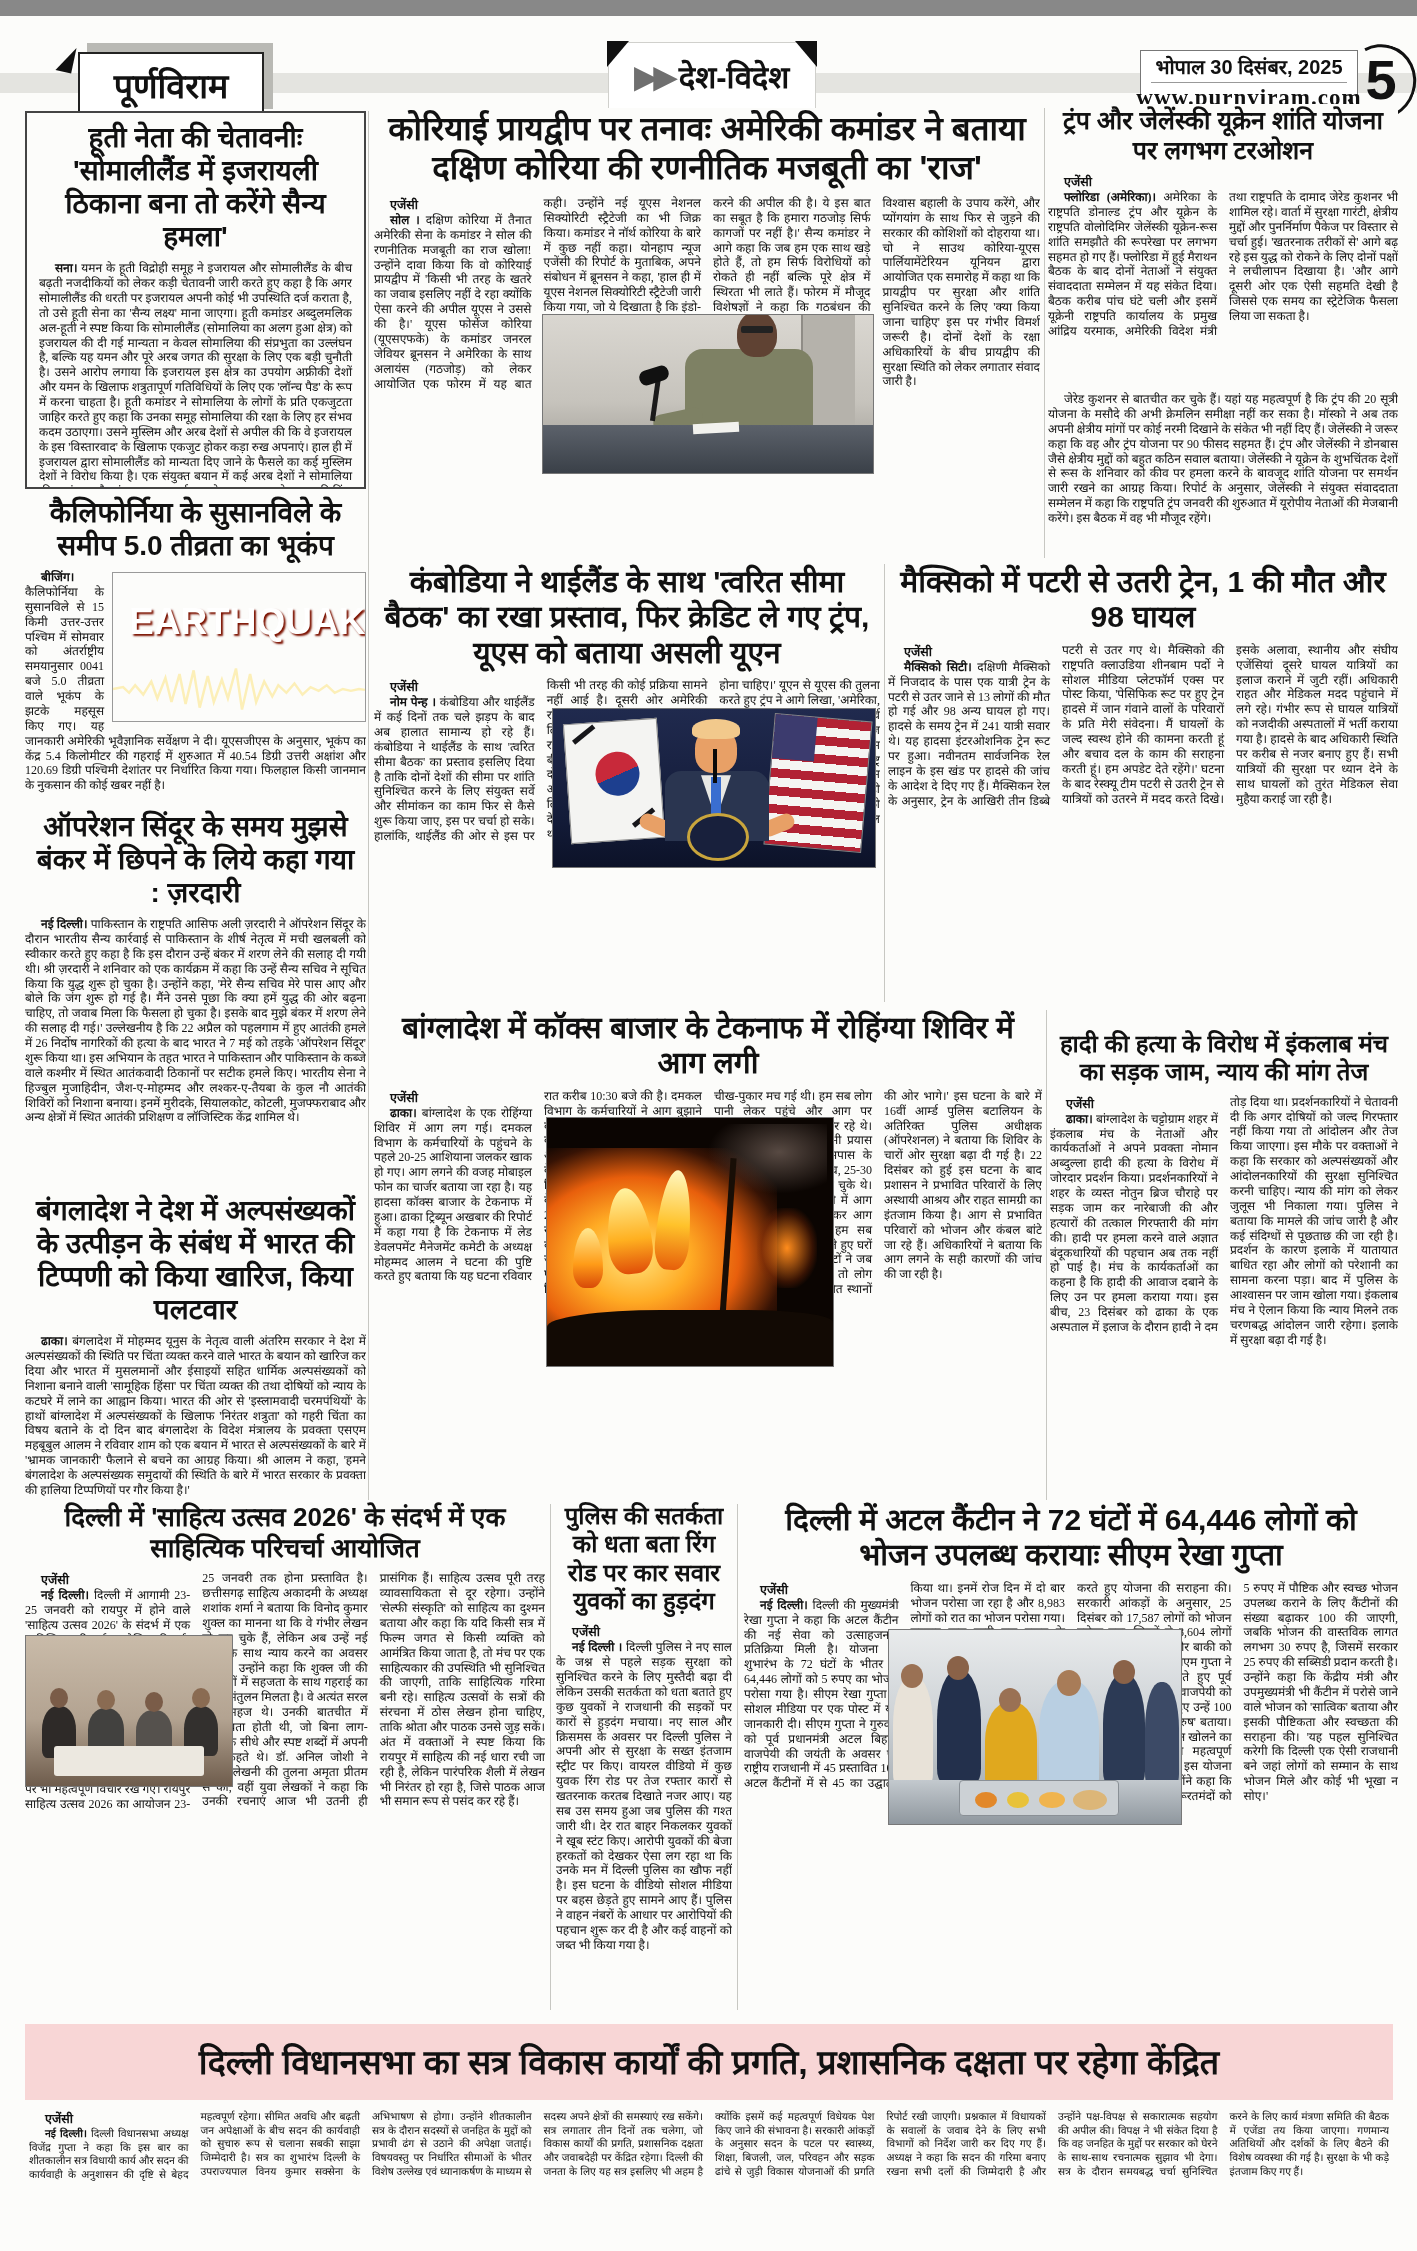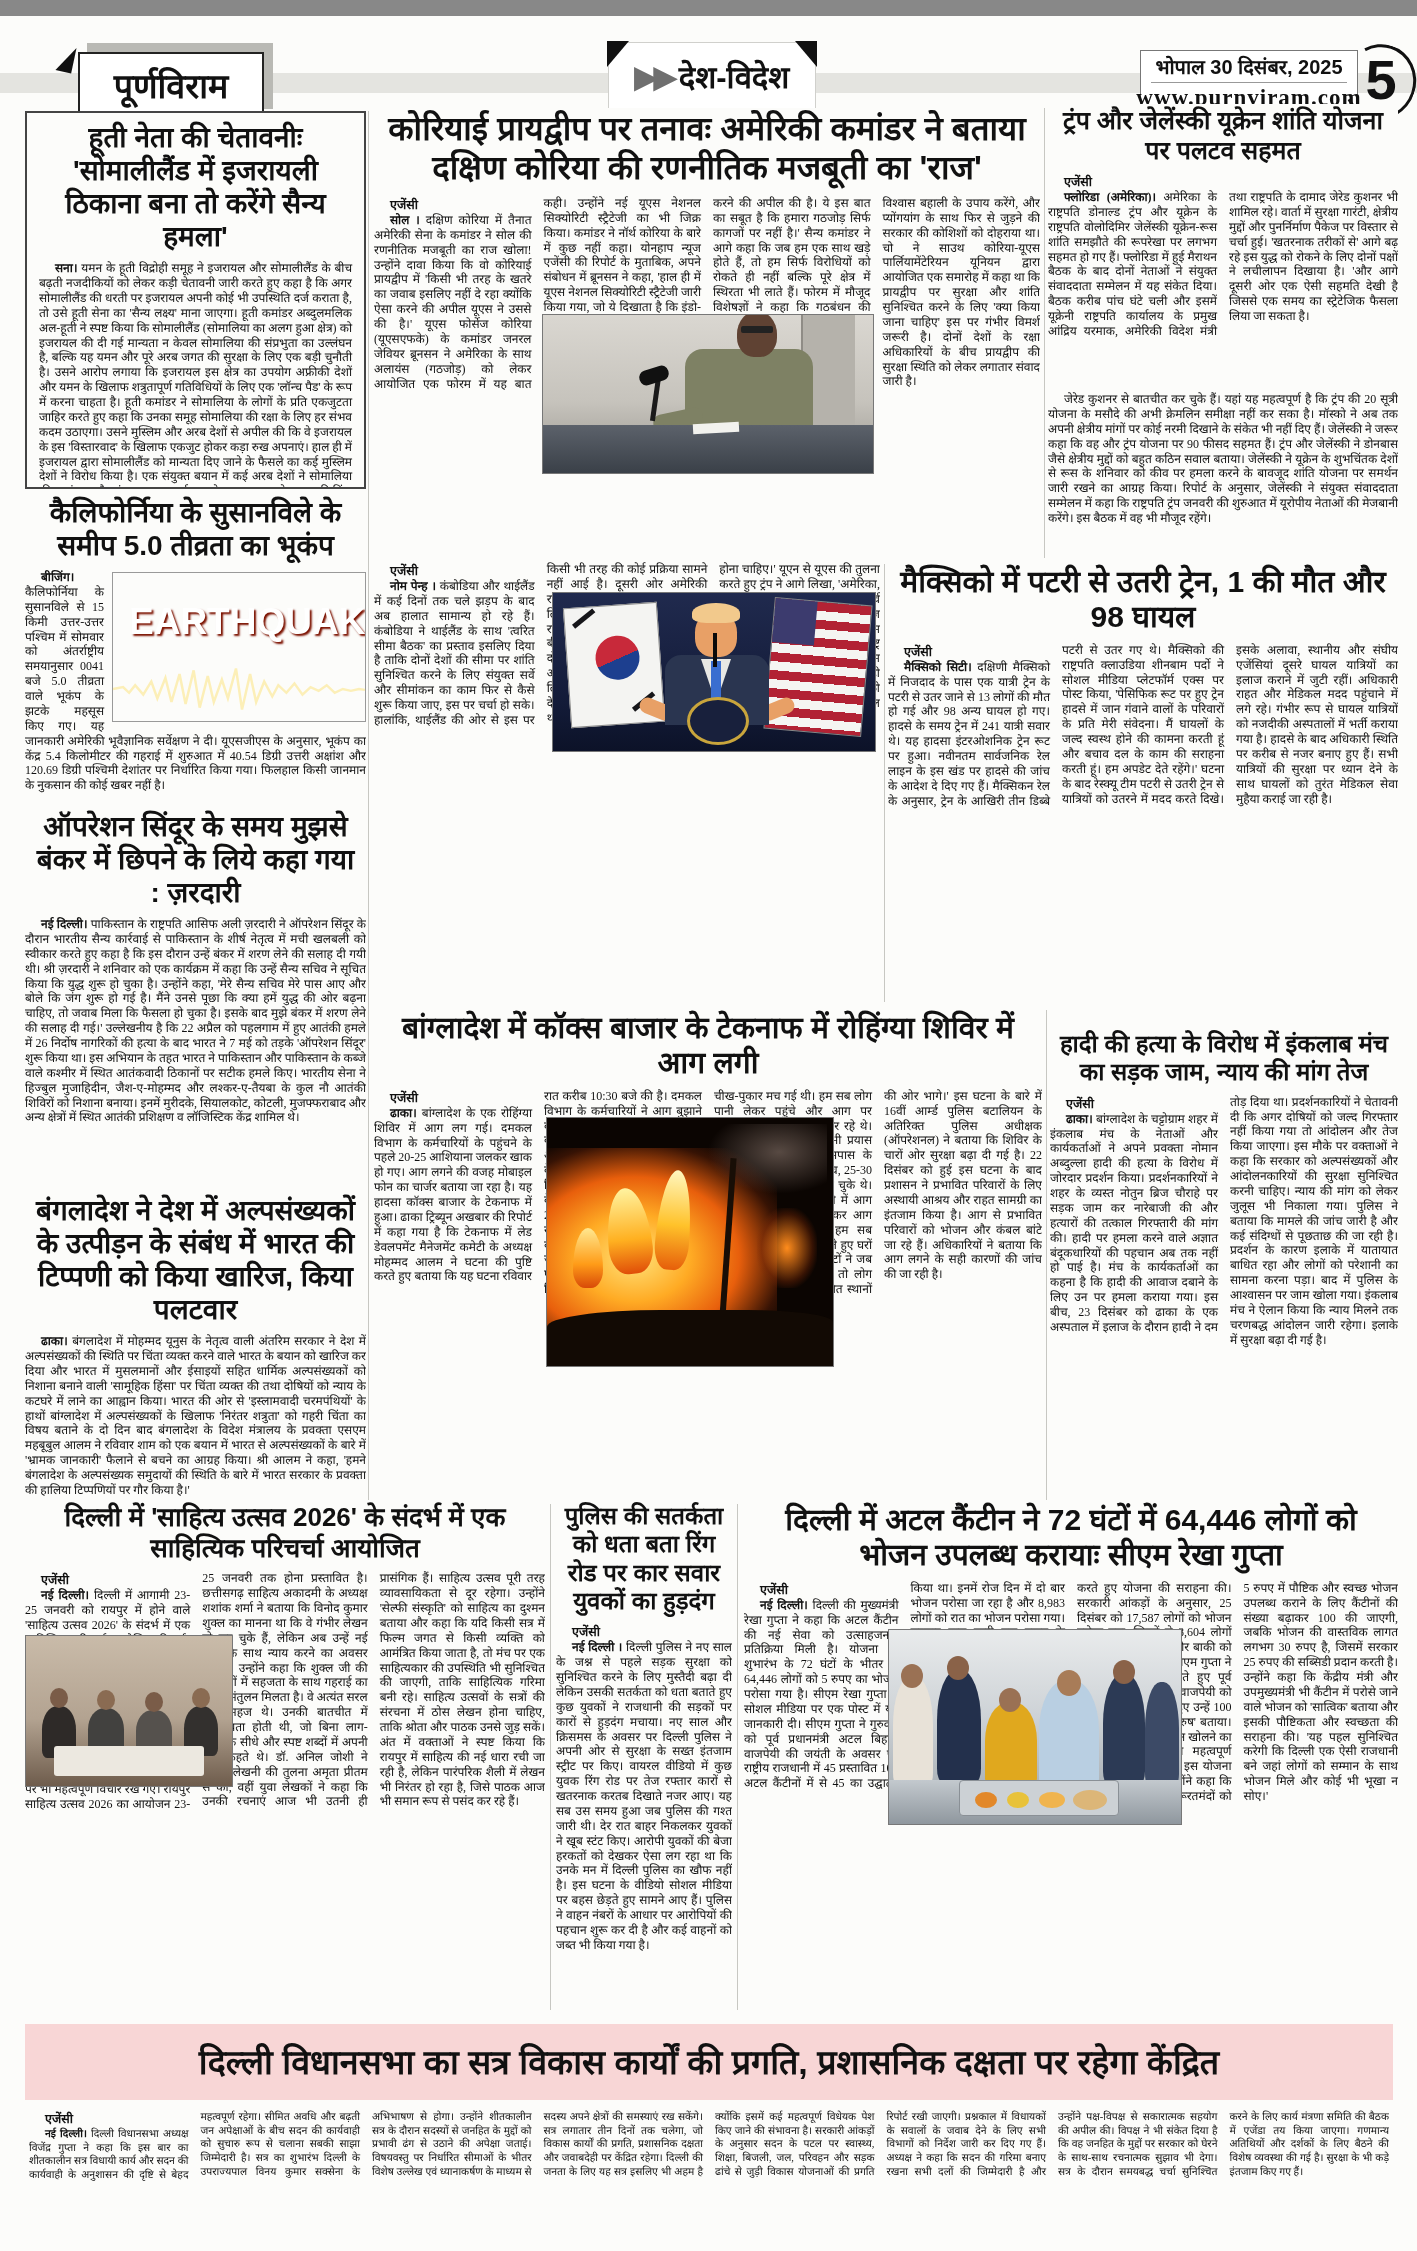--- a/index.html
+++ b/index.html
@@ -188,29 +188,30 @@
         <div class="ph-el cmd-glass"></div>
         <div class="ph-el cmd-desk"></div>
         <div class="ph-el cmd-mic"></div>
         <div class="ph-el cmd-michead"></div>
         <div class="ph-el cmd-paper"></div>
       </div>
     </div>
   </section>
 
   <section class="art" style="left:1048px;top:88px;width:350px;height:454px">
-    <h2 class="hl hl-m">ट्रंप और जेलेंस्की यूक्रेन शांति योजना पर पलटव सहमत</h2>
+    <h2 class="hl hl-m">ट्रंप और जेलेंस्की यूक्रेन शांति योजना पर लगभग टरओशन</h2>
     <div class="byline">एजेंसी</div>
     <div class="c2" style="height:196px;overflow:hidden">
       <p class="body"><b class="dl">फ्लोरिडा (अमेरिका)।</b> <span>अमेरिका के राष्ट्रपति डोनाल्ड ट्रंप और यूक्रेन के राष्ट्रपति वोलोदिमिर जेलेंस्की यूक्रेन-रूस शांति समझौते की रूपरेखा पर लगभग सहमत हो गए हैं। फ्लोरिडा में हुई मैराथन बैठक के बाद दोनों नेताओं ने संयुक्त संवाददाता सम्मेलन में यह संकेत दिया। बैठक करीब पांच घंटे चली और इसमें यूक्रेनी राष्ट्रपति कार्यालय के प्रमुख आंद्रिय यरमाक, अमेरिकी विदेश मंत्री तथा राष्ट्रपति के दामाद जेरेड कुशनर भी शामिल रहे। वार्ता में सुरक्षा गारंटी, क्षेत्रीय मुद्दों और पुनर्निर्माण पैकेज पर विस्तार से चर्चा हुई। 'खतरनाक तरीकों से' आगे बढ़ रहे इस युद्ध को रोकने के लिए दोनों पक्षों ने लचीलापन दिखाया है। 'और आगे दूसरी ओर एक ऐसी सहमति देखी है जिससे एक समय का स्ट्रेटेजिक फैसला लिया जा सकता है।</span></p>
     </div>
     <p class="body2">जेरेड कुशनर से बातचीत कर चुके हैं। यहां यह महत्वपूर्ण है कि ट्रंप की 20 सूत्री योजना के मसौदे की अभी क्रेमलिन समीक्षा नहीं कर सका है। मॉस्को ने अब तक अपनी क्षेत्रीय मांगों पर कोई नरमी दिखाने के संकेत भी नहीं दिए हैं। जेलेंस्की ने जरूर कहा कि वह और ट्रंप योजना पर 90 फीसद सहमत हैं। ट्रंप और जेलेंस्की ने डोनबास जैसे क्षेत्रीय मुद्दों को बहुत कठिन सवाल बताया। जेलेंस्की ने यूक्रेन के शुभचिंतक देशों से रूस के शनिवार को कीव पर हमला करने के बावजूद शांति योजना पर समर्थन जारी रखने का आग्रह किया। रिपोर्ट के अनुसार, जेलेंस्की ने संयुक्त संवाददाता सम्मेलन में कहा कि राष्ट्रपति ट्रंप जनवरी की शुरुआत में यूरोपीय नेताओं की मेजबानी करेंगे। इस बैठक में वह भी मौजूद रहेंगे।</p>
   </section>
 
   <section class="art" style="left:374px;top:546px;width:506px;height:444px">
+    <h2 class="hl hl-l">कंबोडिया ने थाईलैंड के साथ 'त्वरित सीमा बैठक' का रखा प्रस्ताव, फिर क्रेडिट ले गए ट्रंप, यूएस को बताया असली यूएन</h2>
     <div class="bwrap" style="height:320px">
       <div class="cols c3">
         <div class="byline">एजेंसी</div>
         <p class="body"><b class="dl">नोम पेन्ह ।</b> <span>कंबोडिया और थाईलैंड में कई दिनों तक चले झड़प के बाद अब हालात सामान्य हो रहे हैं। कंबोडिया ने थाईलैंड के साथ 'त्वरित सीमा बैठक' का प्रस्ताव इसलिए दिया है ताकि दोनों देशों की सीमा पर शांति सुनिश्चित करने के लिए संयुक्त सर्वे और सीमांकन का काम फिर से कैसे शुरू किया जाए, इस पर चर्चा हो सके। हालांकि, थाईलैंड की ओर से इस पर किसी भी तरह की कोई प्रक्रिया सामने नहीं आई है। दूसरी ओर अमेरिकी राष्ट्रपति डोनाल्ड ट्रंप ने ट्रूथ सोशल पर लिखा, 'मुझे यह बताते हुए खुशी हो रही है कि कंबोडिया और थाईलैंड के बीच शुरू हुई लड़ाई अब रुक गई है। मैं दोनों देशों के नेताओं को इस तेजी से और बहुत सही नतीजे पर पहुंचने के लिए उनकी काबिलियत के लिए बधाई देना चाहता हूं। यह तेज और निर्णायक था, जैसा कि इन सभी स्थितियों में होना चाहिए।' यूएन से यूएस की तुलना करते हुए ट्रंप ने आगे लिखा, 'अमेरिका, हमेशा की तरह, मदद करने में गर्व महसूस कर रहा था। पिछले महज महीनों में, मैंने जितने भी युद्ध खत्म करवाए उनमें अमेरिका ने संयुक्त राष्ट्र का वह काम कर दिखाया, जिसमें रूस और यूक्रेन के बीच अभी चल रही तबाही भी शामिल है। संयुक्त राष्ट्र को विश्व शांति में सक्रिय और शामिल होना शुरू कर देना चाहिए।'</span></p>
       </div>
       <div class="photo" style="left:178px;top:30px;width:322px;height:158px">
         <div class="ph-el tr-bg" style="inset:0"></div>
         <div class="ph-el kflag">
           <span class="ph-el kcirc" style="position:absolute"></span>
           <span class="kbar" style="position:absolute;left:6px;top:8px;transform:rotate(-35deg)"></span>

